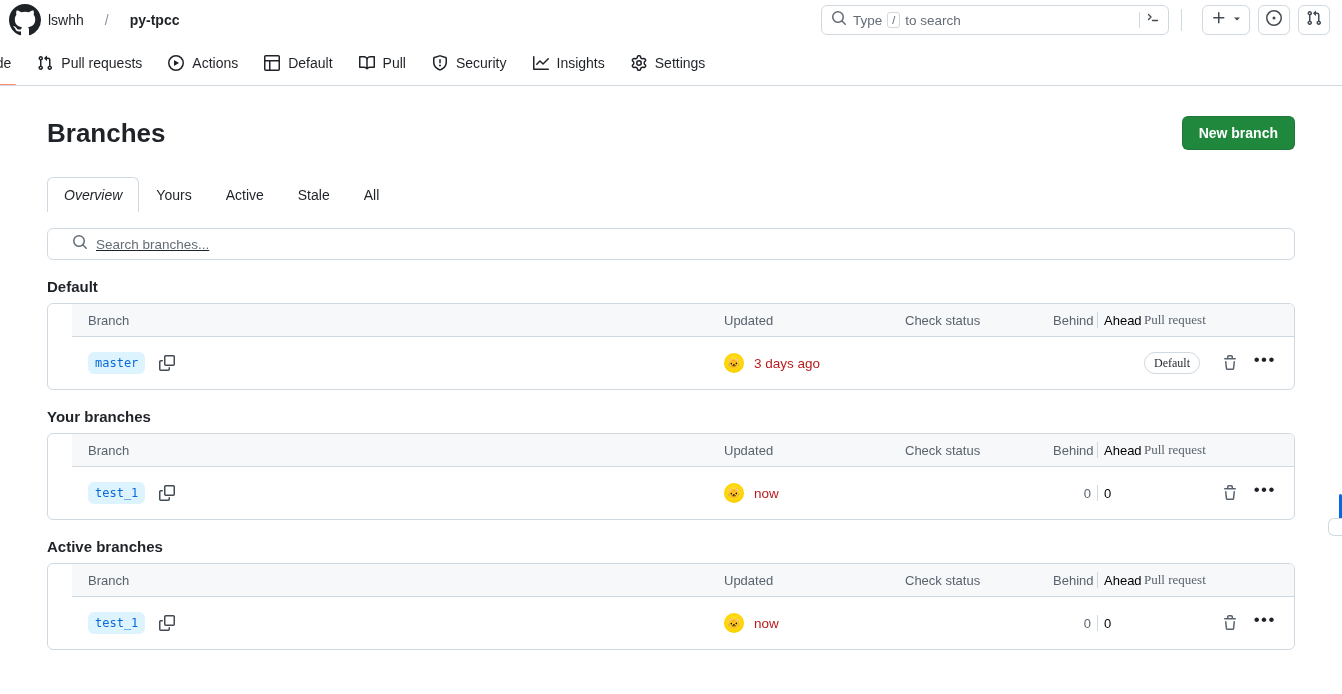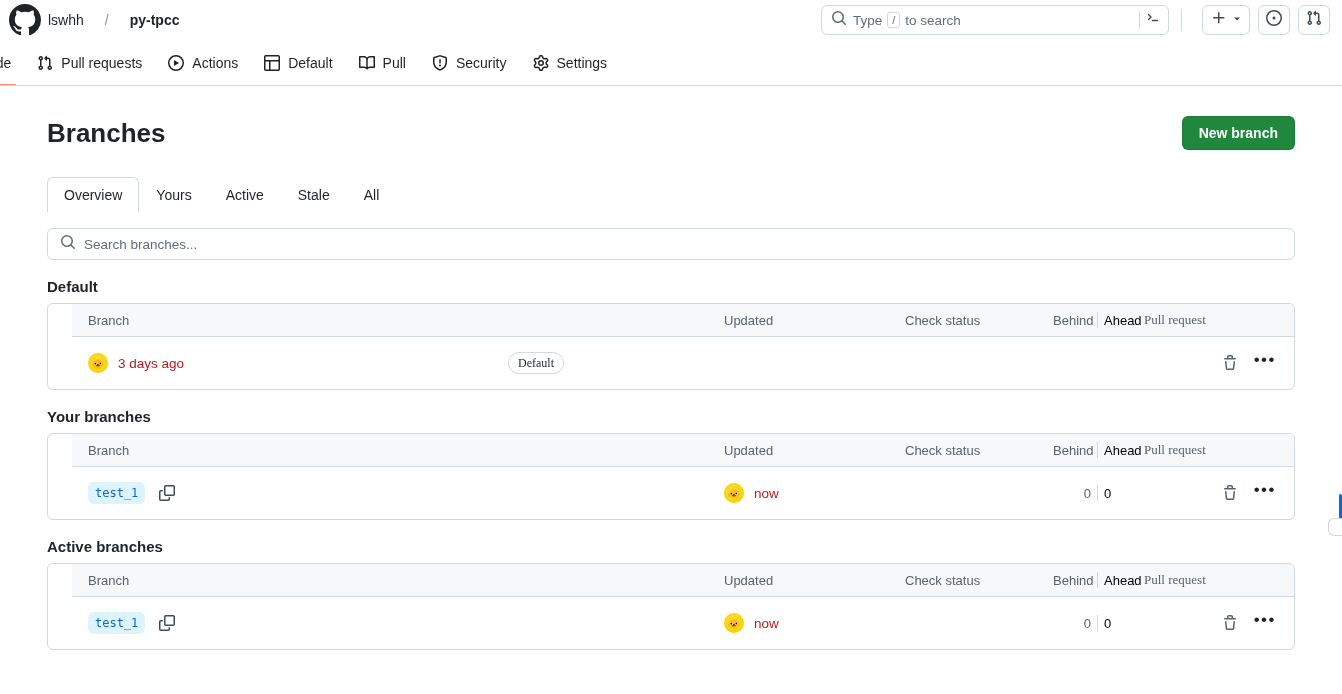--- a/index.html
+++ b/index.html
@@ -163,32 +163,34 @@
     border: 1px solid transparent;
     border-bottom: none;
     border-radius: 6px 6px 0 0;
     white-space: nowrap;
   }
   .tab.selected {
     border-color: #d1d9e0;
     background: #ffffff;
     position: relative;
     z-index: 2;
+    font-style: italic;
   }
 
   .search-branches {
     margin-top: 16px;
     height: 32px;
     border: 1px solid #d1d9e0;
     border-radius: 6px;
     display: flex;
     align-items: center;
     gap: 8px;
-    padding: 0 12px;
-    background: #ffffff;
+    padding: 0 24px;
+    background: #ffffff;
+    text-decoration: underline;
   }
   .search-branches .sbr-text {
     font-size: 13.5px;
     color: #636c76;
   }
 
   .section-title {
     font-size: 15px;
     font-weight: bold;
     margin: 18px 0 8px 0;
@@ -397,20 +399,28 @@
 
   <div class="navitem">
     <span>
       <svg width="16" height="16" viewBox="0 0 16 16" fill="#1f2328">
           <path d="M7.467.133a1.748 1.748 0 0 1 1.066 0l5.25 1.68A1.75 1.75 0 0 1 15 3.48V7c0 1.566-.32 3.182-1.303 4.682-.983 1.498-2.585 2.813-5.032 3.855a1.7 1.7 0 0 1-1.33 0c-2.447-1.042-4.049-2.357-5.032-3.855C1.32 10.182 1 8.566 1 7V3.48a1.75 1.75 0 0 1 1.217-1.667Zm.61 1.429a.25.25 0 0 0-.153 0l-5.25 1.68a.25.25 0 0 0-.174.238V7c0 1.358.275 2.666 1.057 3.86.784 1.194 2.121 2.34 4.366 3.297a.2.2 0 0 0 .154 0c2.245-.956 3.582-2.104 4.366-3.298C13.225 9.666 13.5 8.36 13.5 7V3.48a.25.25 0 0 0-.174-.237l-5.25-1.68ZM8.75 4.75v3a.75.75 0 0 1-1.5 0v-3a.75.75 0 0 1 1.5 0ZM9 10.5a1 1 0 1 1-2 0 1 1 0 0 1 2 0Z"></path>
         </svg>
     </span>
     <span>Security</span>
   </div>
 
+  <div class="navitem">
+    <span>
+      <svg width="16" height="16" viewBox="0 0 16 16" fill="#1f2328">
+          <path d="M1.5 1.75V13.5h13.75a.75.75 0 0 1 0 1.5H.75a.75.75 0 0 1-.75-.75V1.75a.75.75 0 0 1 1.5 0Zm14.28 2.53-5.25 5.25a.75.75 0 0 1-1.06 0L7 7.06 4.28 9.78a.751.751 0 0 1-1.042-.018.751.751 0 0 1-.018-1.042l3.25-3.25a.75.75 0 0 1 1.06 0L10 7.94l4.72-4.72a.751.751 0 0 1 1.042.018.751.751 0 0 1 .018 1.042Z"></path>
+        </svg>
+    </span>
+    <span>Insights</span>
+  </div>
 
   <div class="navitem">
     <span>
       <svg width="16" height="16" viewBox="0 0 16 16" fill="#1f2328">
           <path d="M8 0a8.2 8.2 0 0 1 .701.031C9.444.095 9.99.645 10.16 1.29l.288 1.107c.018.066.079.158.212.224.231.114.454.243.668.386.123.082.233.09.299.071l1.103-.303c.644-.176 1.392.021 1.82.63.27.385.506.792.704 1.218.315.675.111 1.422-.364 1.891l-.814.806c-.049.048-.098.147-.088.294.016.257.016.515 0 .772-.01.147.038.246.088.294l.814.806c.475.469.679 1.216.364 1.891a7.977 7.977 0 0 1-.704 1.217c-.428.61-1.176.807-1.82.63l-1.102-.302c-.067-.019-.177-.011-.3.071a5.909 5.909 0 0 1-.668.386c-.133.066-.194.158-.211.224l-.29 1.106c-.168.646-.715 1.196-1.458 1.26a8.006 8.006 0 0 1-1.402 0c-.743-.064-1.289-.614-1.458-1.26l-.289-1.106c-.018-.066-.079-.158-.212-.224a5.738 5.738 0 0 1-.668-.386c-.123-.082-.233-.09-.299-.071l-1.103.303c-.644.176-1.392-.021-1.82-.63a8.12 8.12 0 0 1-.704-1.218c-.315-.675-.111-1.422.363-1.891l.815-.806c.05-.048.098-.147.088-.294a6.214 6.214 0 0 1 0-.772c.01-.147-.038-.246-.088-.294l-.815-.806C.635 6.045.431 5.298.746 4.623a7.92 7.92 0 0 1 .704-1.217c.428-.61 1.176-.807 1.82-.63l1.102.302c.067.019.177.011.3-.071.214-.143.437-.272.668-.386.133-.066.194-.158.211-.224l.29-1.106C6.009.645 6.556.095 7.299.03 7.53.01 7.764 0 8 0Zm-.571 1.525c-.036.003-.108.036-.137.146l-.289 1.105c-.147.561-.549.967-.998 1.189-.173.086-.34.183-.5.29-.417.278-.97.423-1.529.27l-1.103-.303c-.109-.03-.175.016-.195.045-.22.312-.412.644-.573.99-.014.031-.021.11.059.19l.815.806c.411.406.562.957.53 1.456a4.709 4.709 0 0 0 0 .582c.032.499-.119 1.05-.53 1.456l-.815.806c-.08.08-.073.159-.059.19.162.346.353.677.573.989.02.03.085.076.195.046l1.102-.303c.56-.153 1.113-.008 1.53.27.161.107.328.204.501.29.447.222.85.629.997 1.189l.289 1.105c.029.109.101.143.137.146a6.6 6.6 0 0 0 1.142 0c.036-.003.108-.036.137-.146l.289-1.105c.147-.561.549-.967.998-1.189.173-.086.34-.183.5-.29.417-.278.97-.423 1.529-.27l1.103.303c.109.029.175-.16.195-.045.22-.313.411-.644.573-.99.014-.31.021-.11-.059-.19l-.815-.806c-.411-.406-.562-.957-.53-1.456a4.709 4.709 0 0 0 0-.582c-.032-.499.119-1.05.53-1.456l.815-.806c.08-.8.073-.159.059-.19a6.464 6.464 0 0 0-.573-.989c-.02-.03-.085-.076-.195-.046l-1.102.303c-.56.153-1.113.008-1.53-.27a4.44 4.44 0 0 0-.501-.29c-.447-.222-.85-.629-.997-1.189l-.289-1.105c-.029-.11-.101-.143-.137-.146a6.6 6.6 0 0 0-1.142 0ZM11 8a3 3 0 1 1-6 0 3 3 0 0 1 6 0ZM9.5 8a1.5 1.5 0 1 0-3.001.001A1.5 1.5 0 0 0 9.5 8Z"></path>
         </svg>
     </span>
     <span>Settings</span>
   </div>
 </div>
@@ -445,20 +455,29 @@
       <div class="trow head">
         <div class="c-branch">Branch</div>
         <div class="c-updated">Updated</div>
         <div class="c-check">Check status</div>
         <div class="c-behind">Behind</div>
         <div class="c-ba-sep"></div>
         <div class="c-ahead">Ahead</div>
         <div class="c-pr">Pull request</div>
       </div>
       <div class="trow body">
+        <div class="c-branch">
+          <span class="branch-chip">master</span>
+          <span class="copy-icon">
+            <svg width="16" height="16" viewBox="0 0 16 16" fill="#424a53">
+                <path d="M0 6.75C0 5.784.784 5 1.75 5h1.5a.75.75 0 0 1 0 1.5h-1.5a.25.25 0 0 0-.25.25v7.5c0 .138.112.25.25.25h7.5a.25.25 0 0 0 .25-.25v-1.5a.75.75 0 0 1 1.5 0v1.5A1.75 1.75 0 0 1 9.25 16h-7.5A1.75 1.75 0 0 1 0 14.25Z"></path>
+                <path d="M5 1.75C5 .784 5.784 0 6.75 0h7.5C15.216 0 16 .784 16 1.75v7.5A1.75 1.75 0 0 1 14.25 11h-7.5A1.75 1.75 0 0 1 5 9.25Zm1.75-.25a.25.25 0 0 0-.25.25v7.5c0 .138.112.25.25.25h7.5a.25.25 0 0 0 .25-.25v-7.5a.25.25 0 0 0-.25-.25Z"></path>
+              </svg>
+          </span>
+        </div>
         <div class="c-updated">
           <span class="avatar">🐱</span>
           <span class="time-text">3 days ago</span>
         </div>
         <div class="c-check"></div>
         <div class="c-behind"></div>
         <div class="c-ba-sep" style="visibility:hidden"></div>
         <div class="c-ahead"></div>
         <div class="c-pr">
           <span class="default-badge">Default</span>

